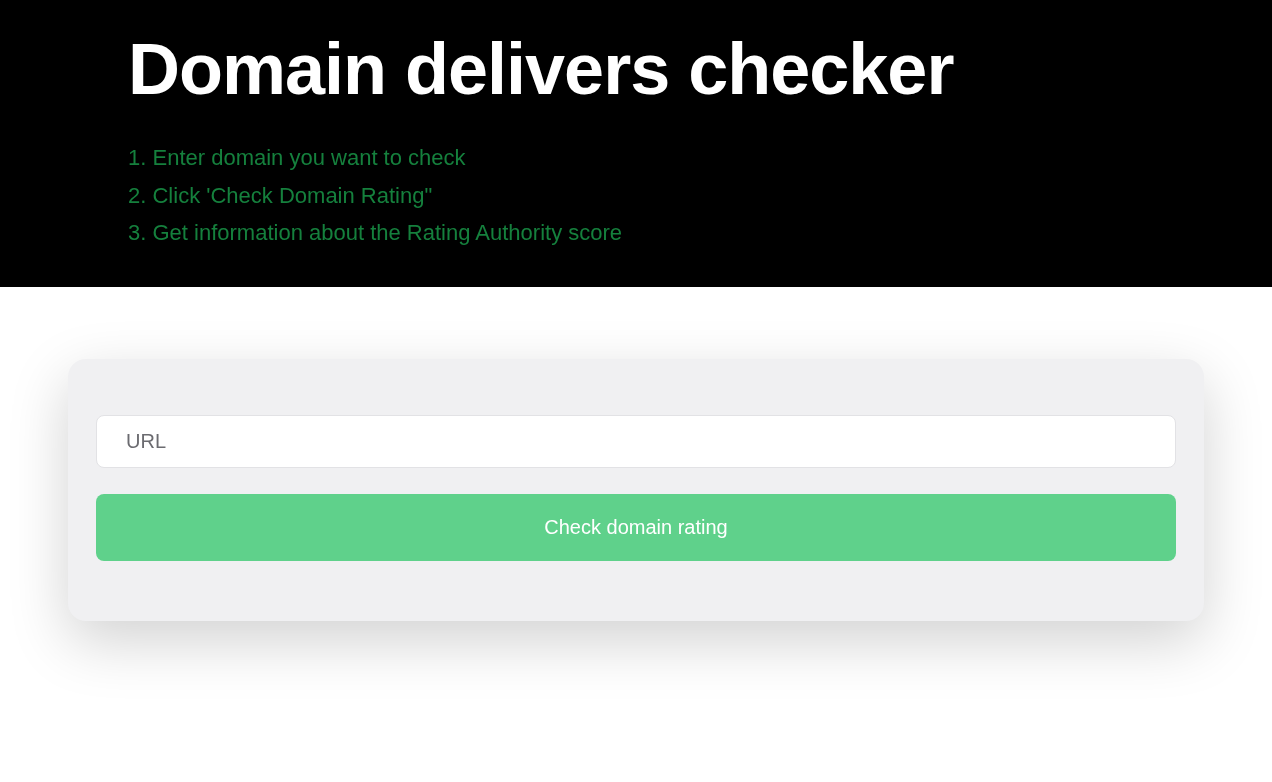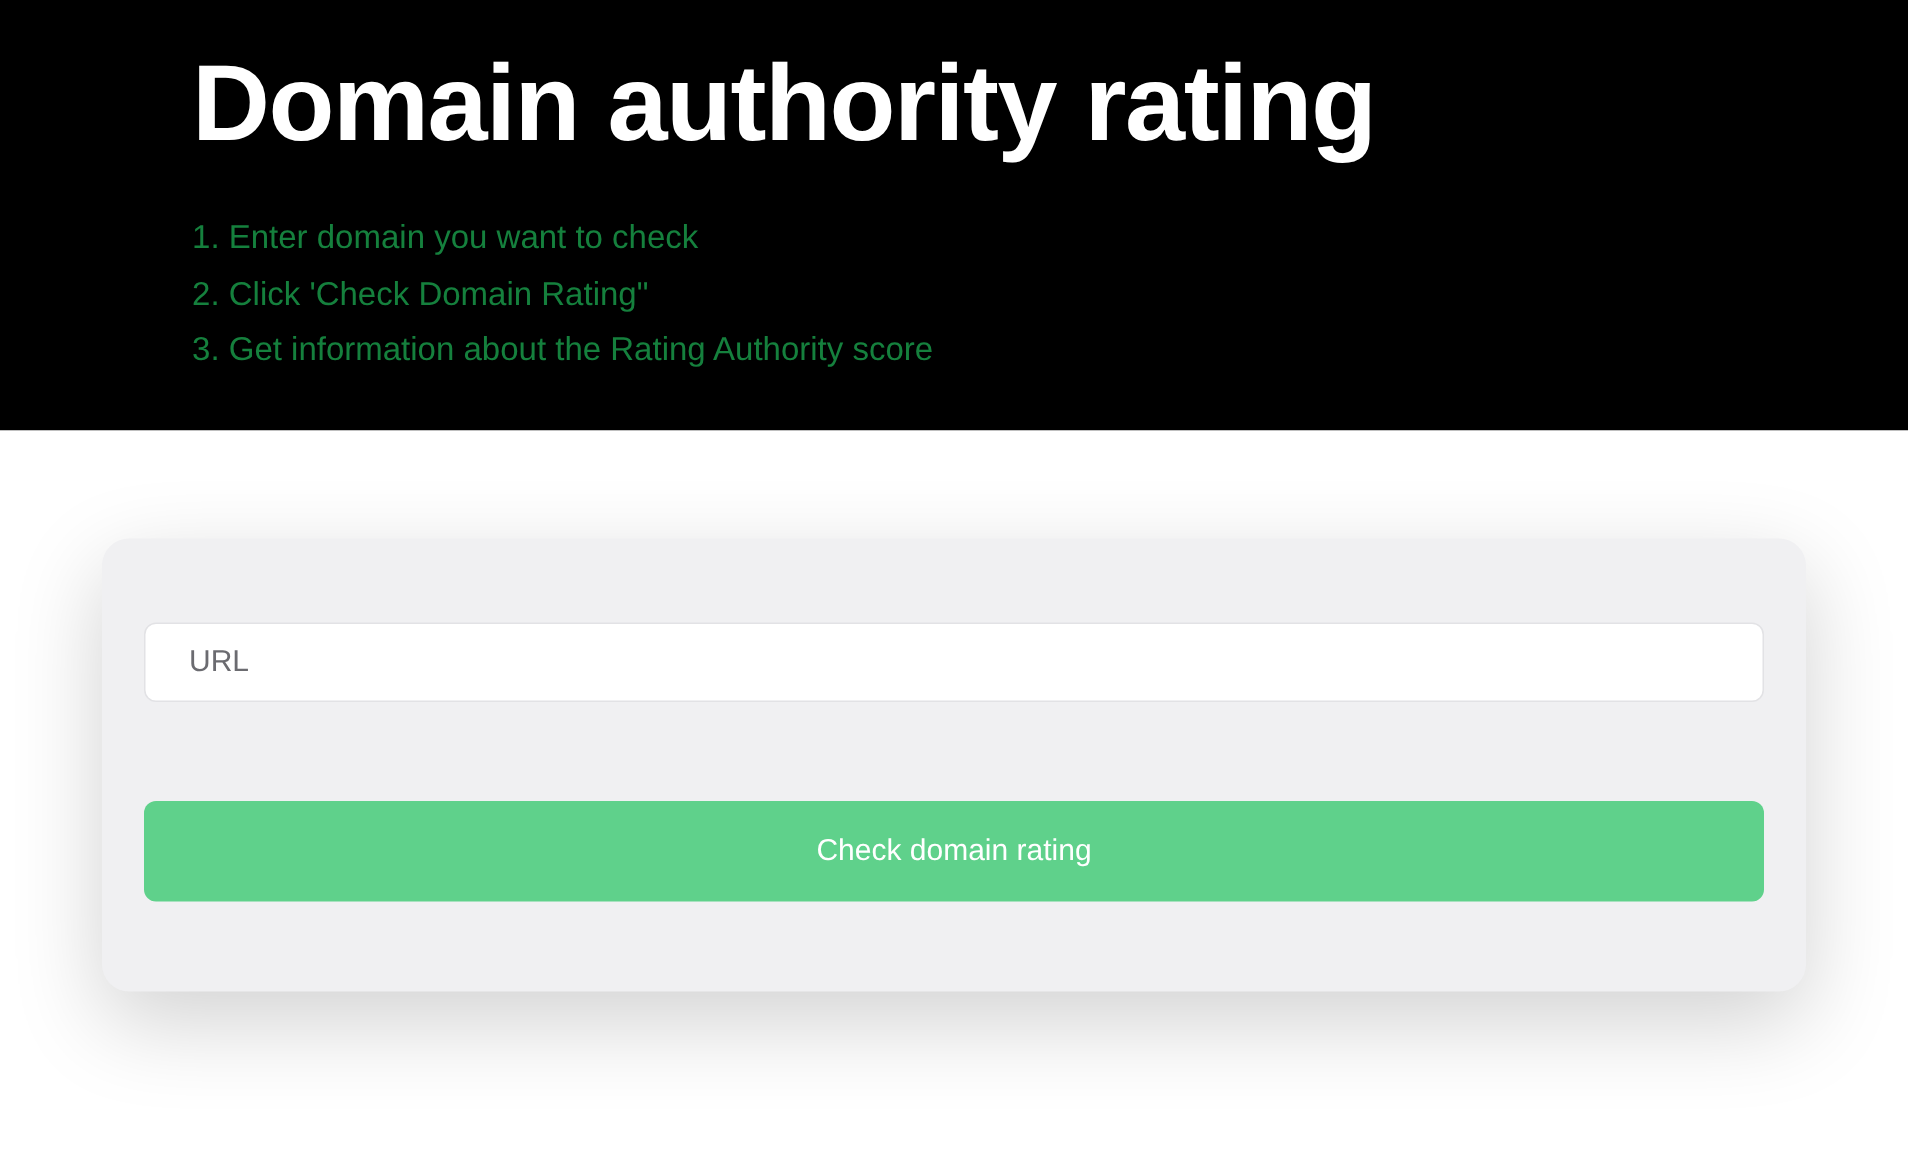--- a/index.html
+++ b/index.html
@@ -72,28 +72,27 @@
     .check-button {
       width: 100%;
       padding: 22px;
       font-size: 20px;
       background: #5fd18b;
       color: #ffffff;
       border: none;
       border-radius: 8px;
       cursor: pointer;
       font-weight: 400;
-      margin-top: 40px;
     }
   </style>
 </head>
 <body>
 
 <div class="hero">
-  <h1 class="hero-title">Domain authority rating</h1>
+  <h1 class="hero-title">Domain delivers checker</h1>
   <ol class="hero-steps">
     <li>Enter domain you want to check</li>
     <li>Click 'Check Domain Rating"</li>
     <li>Get information about the Rating Authority score</li>
   </ol>
 </div>
 
 <div class="form-section">
   <div class="form-card">
     <input type="text" class="url-input" placeholder="URL" style="">

